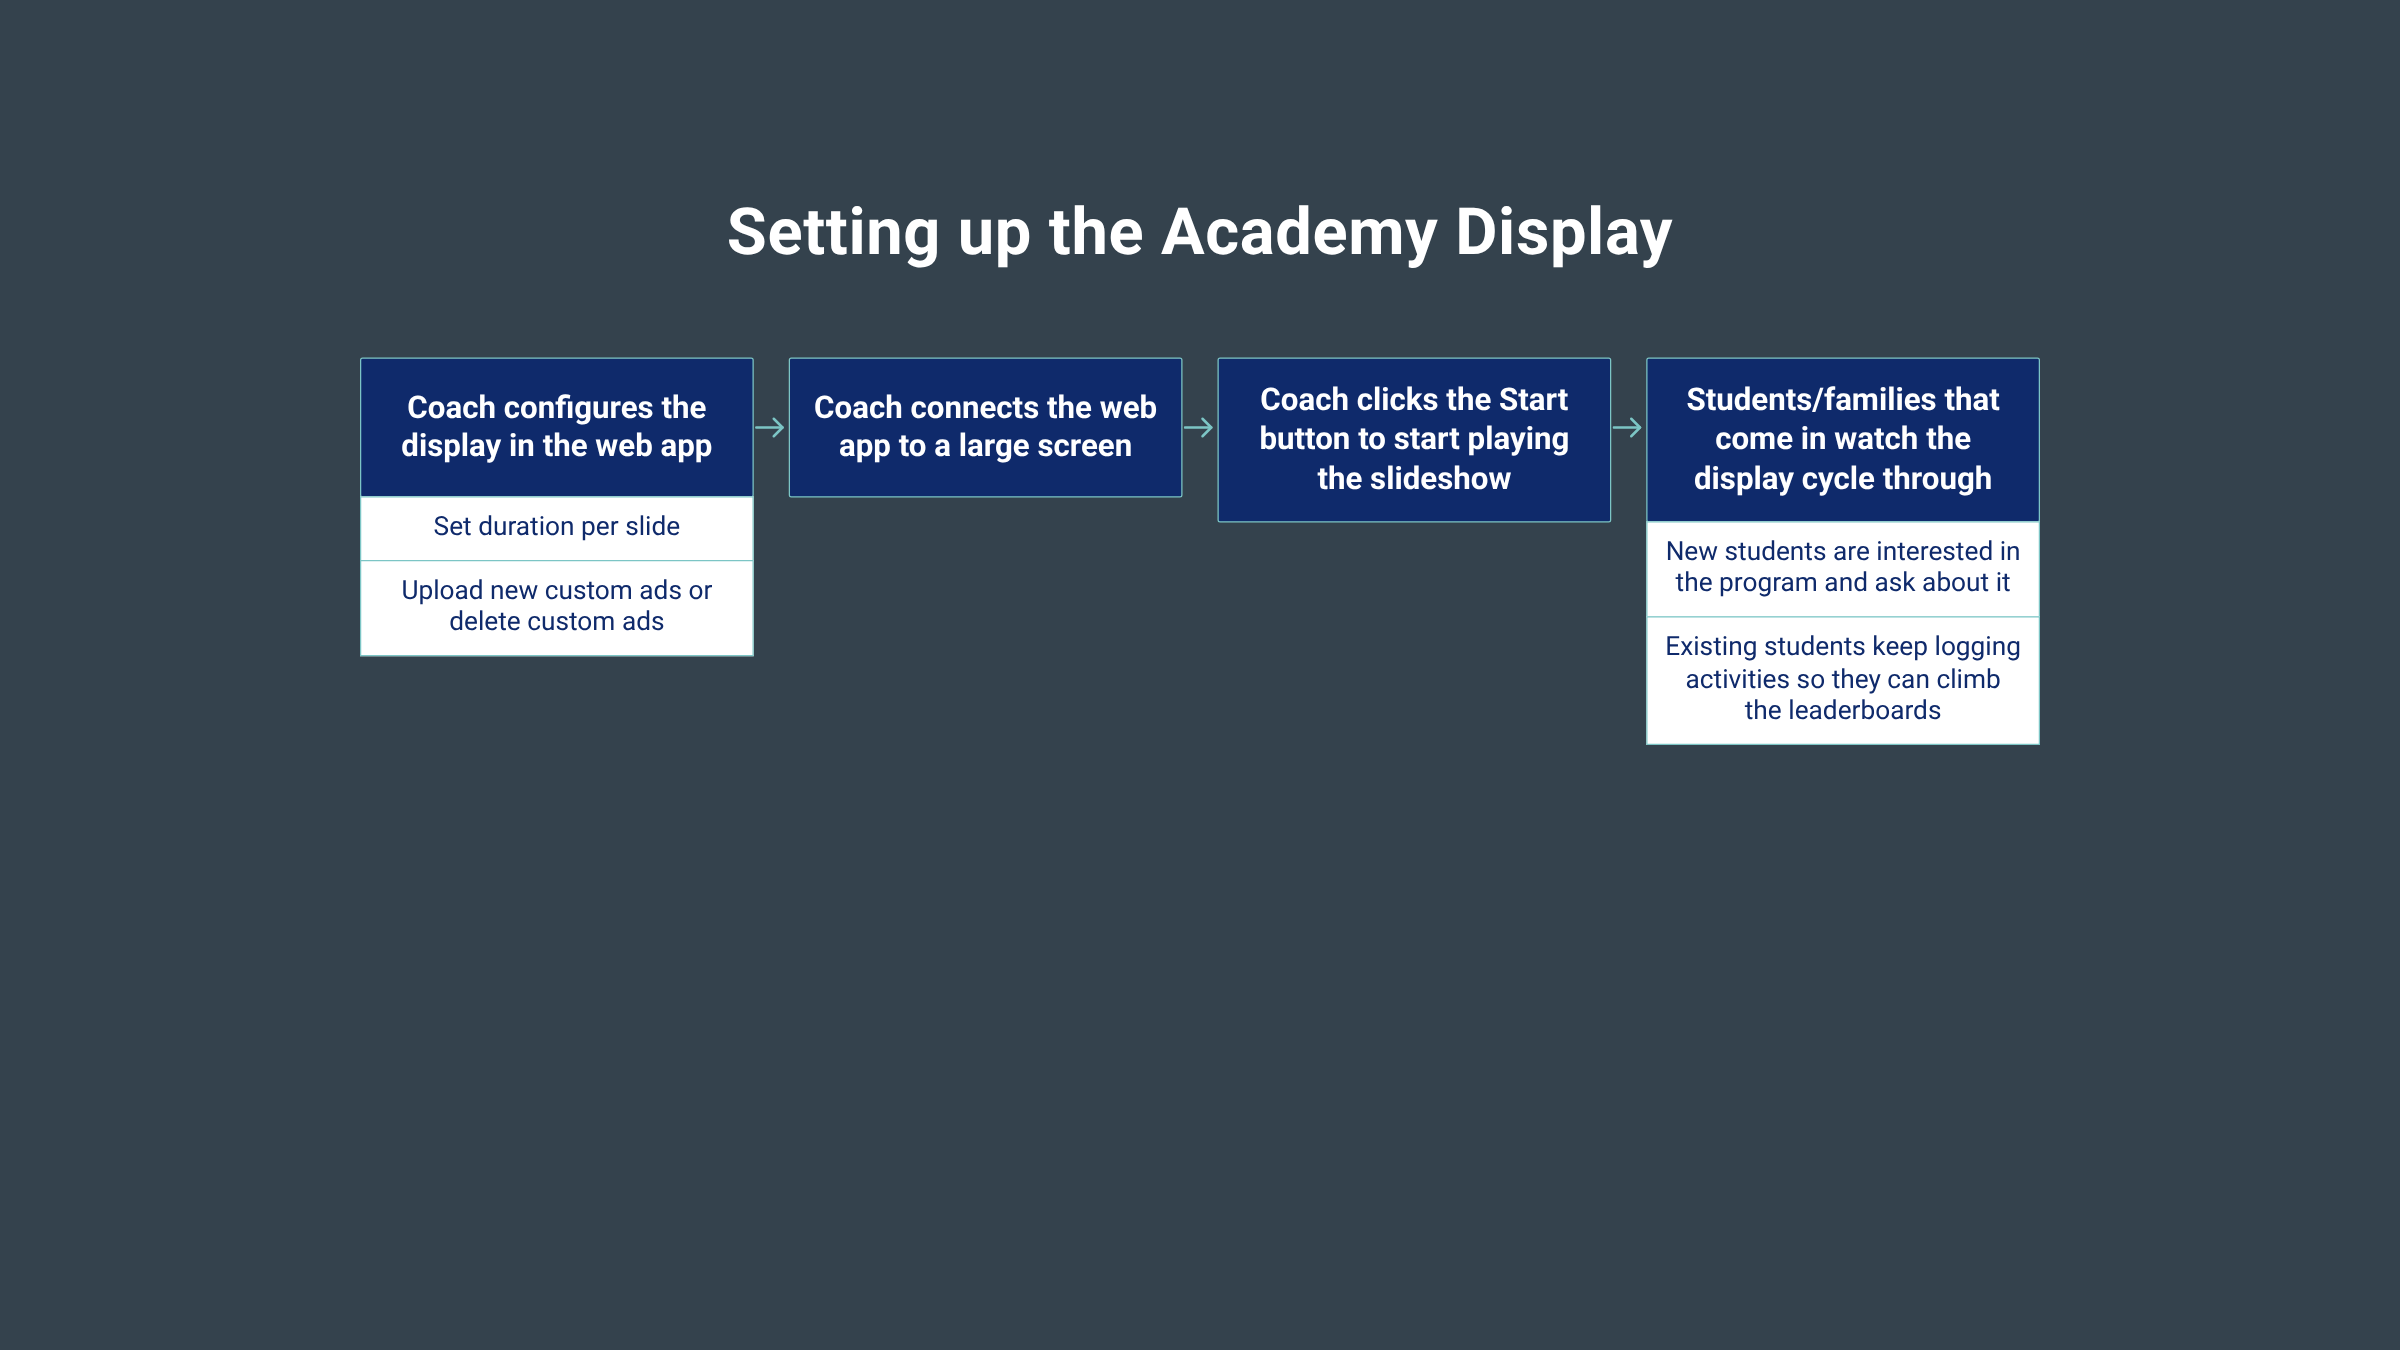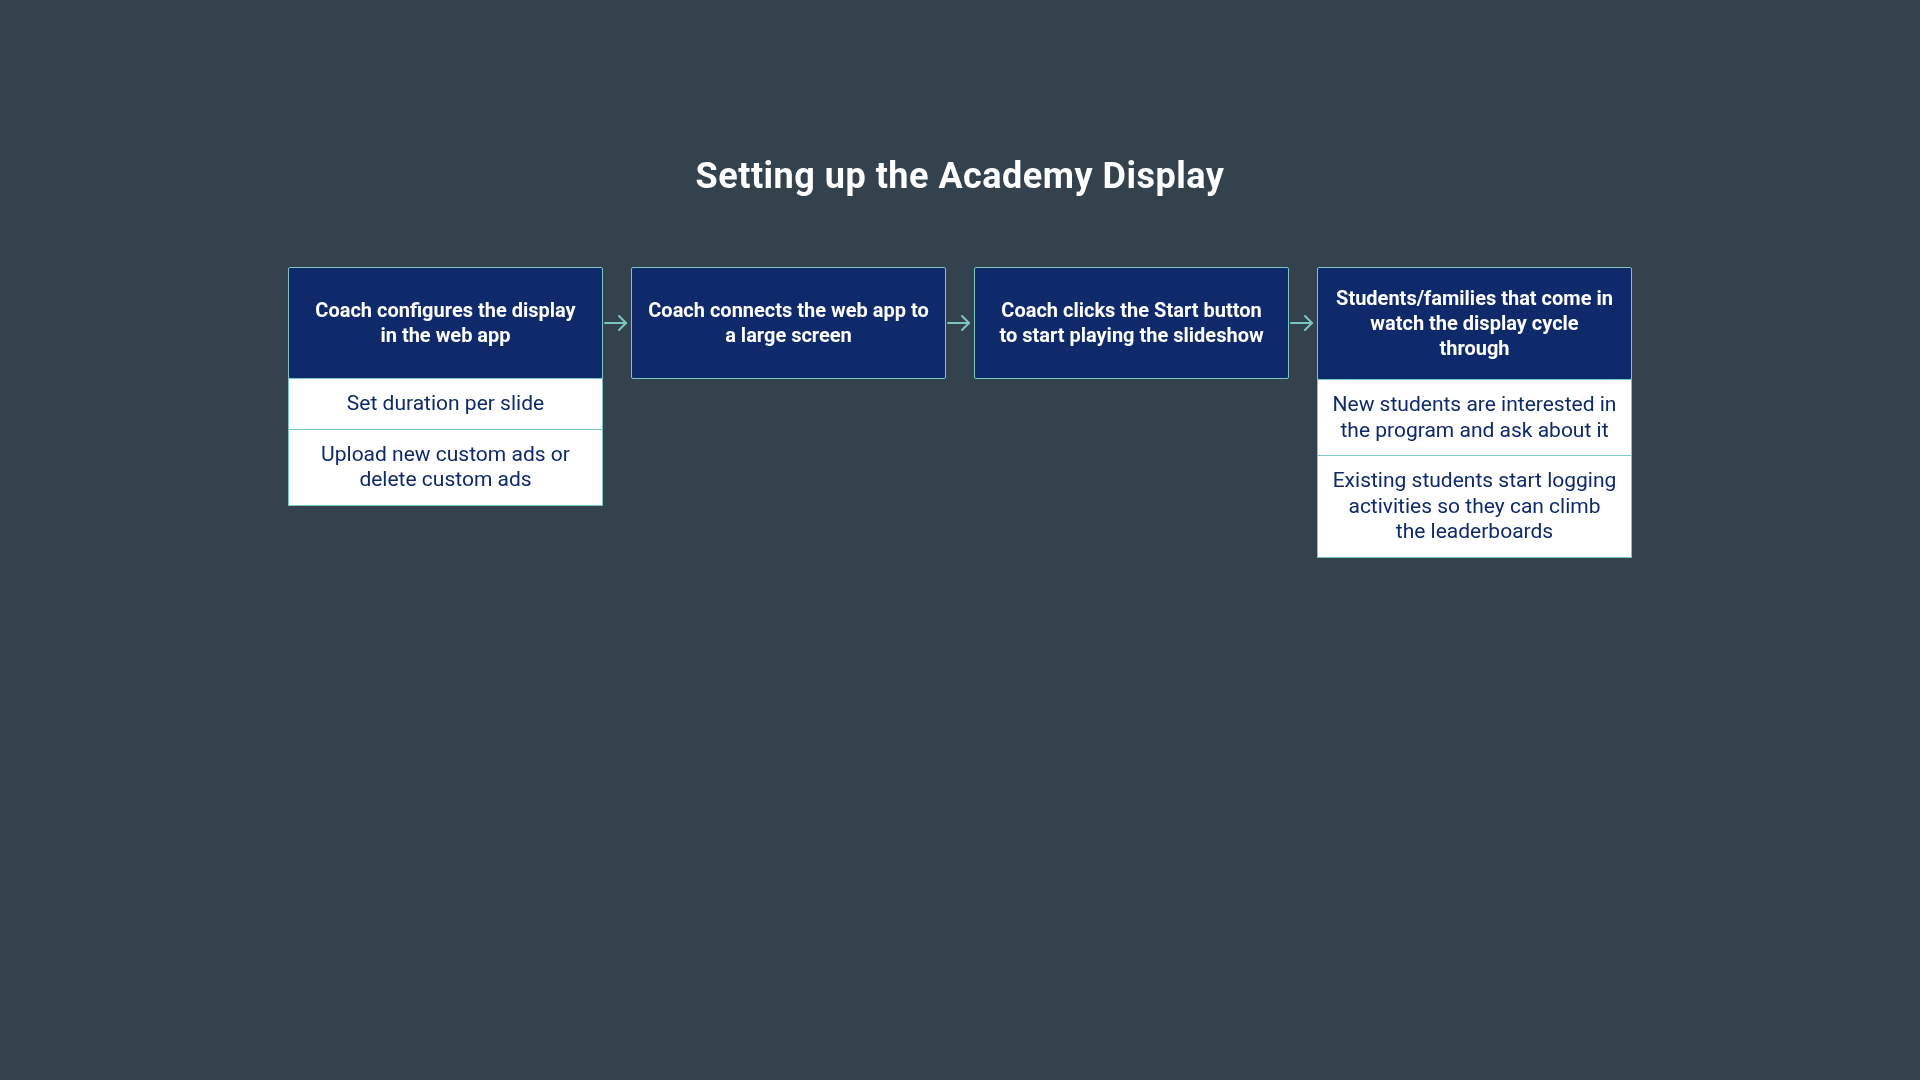--- a/index.html
+++ b/index.html
@@ -8,21 +8,21 @@
     background: #34424d;
     font-family: -apple-system, BlinkMacSystemFont, "Segoe UI", Roboto, "Helvetica Neue", Arial, sans-serif;
     display: flex;
     flex-direction: column;
     align-items: center;
     padding: 40px 55px;
     min-height: 100vh;
   }
   .title {
     color: #ffffff;
-    font-size: 36px;
+    font-size: 52px;
     font-weight: 700;
     text-align: center;
     margin-top: 115px;
     margin-bottom: 70px;
     letter-spacing: 0.5px;
   }
   .flow {
     display: flex;
     align-items: flex-start;
     justify-content: center;
@@ -33,21 +33,21 @@
     display: flex;
     flex-direction: column;
     width: 315px;
     flex-shrink: 0;
   }
   .header-box {
     background: #0f2a6b;
     border: 1px solid #7cc5c5;
     color: #ffffff;
     font-weight: 700;
-    font-size: 20px;
+    font-size: 25px;
     line-height: 1.25;
     text-align: center;
     padding: 18px 16px;
     min-height: 112px;
     display: flex;
     align-items: center;
     justify-content: center;
     border-radius: 2px;
   }
   .detail-box {
@@ -121,16 +121,16 @@
   <div class="arrow">
     <svg viewBox="0 0 26 26">
         <line x1="1" y1="13" x2="22" y2="13"></line>
         <polyline points="15,6 22,13 15,20"></polyline>
       </svg>
   </div>
 
   <div class="col">
     <div class="header-box">Students/families that come in watch the display cycle through</div>
     <div class="detail-box">New students are interested in the program and ask about it</div>
-    <div class="detail-box">Existing students start logging activities so they can climb the leaderboards</div>
+    <div class="detail-box">Existing students keep logging activities so they can climb the leaderboards</div>
   </div>
 
 </div>
 
 </body></html>

